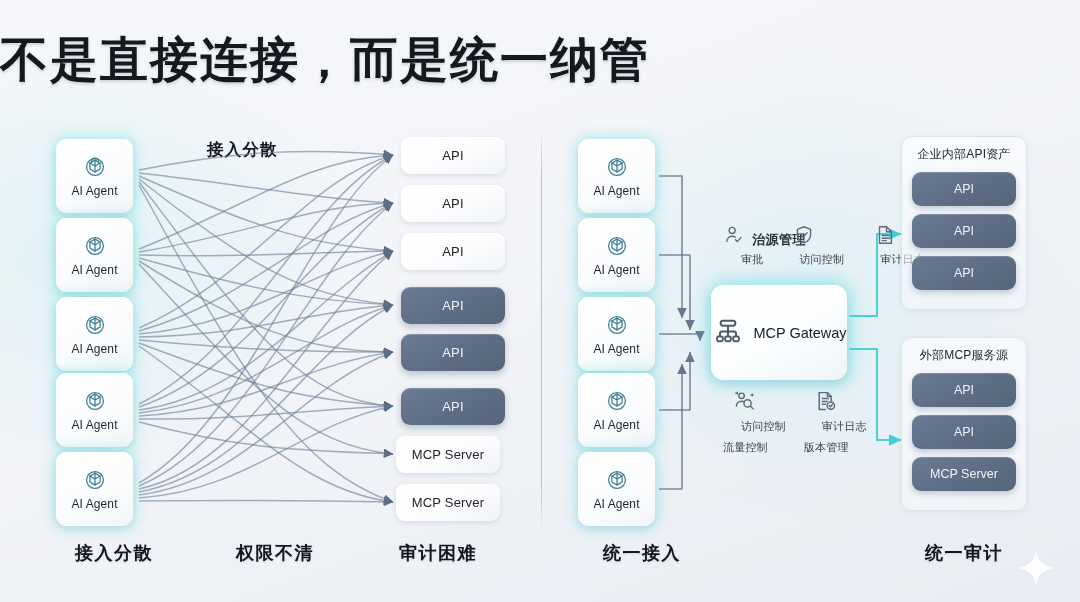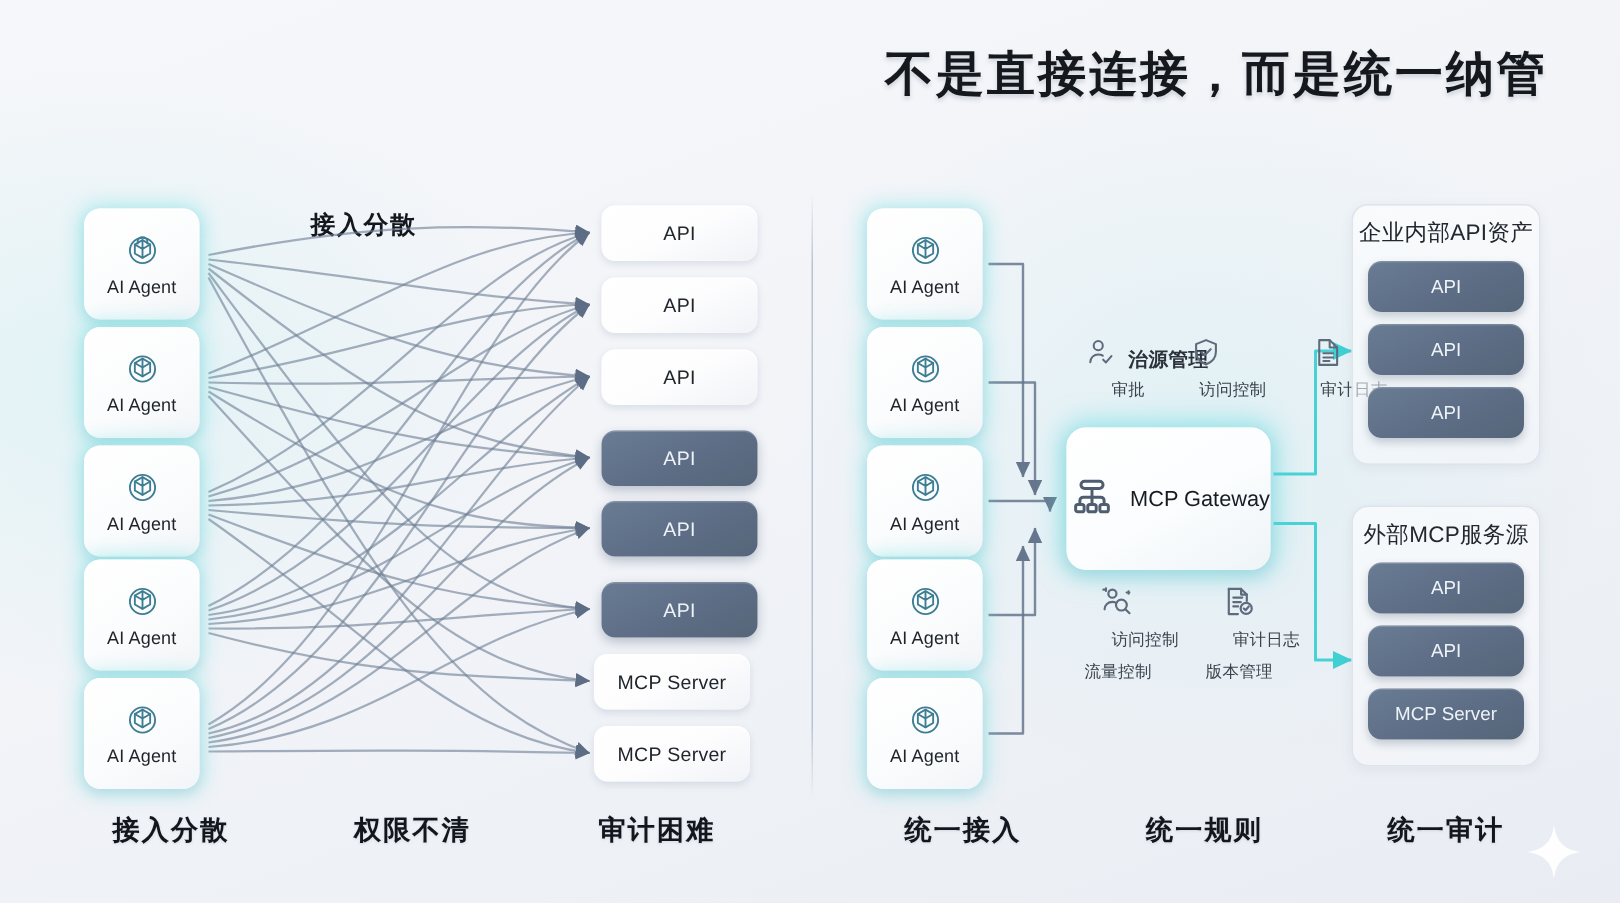--- a/index.html
+++ b/index.html
@@ -13,22 +13,22 @@
     width: 1080px; height: 602px;
     background:
       radial-gradient(ellipse 420px 300px at 6% 42%, rgba(196,238,240,0.38) 0%, rgba(196,238,240,0) 70%),
       radial-gradient(ellipse 380px 320px at 74% 48%, rgba(190,236,240,0.30) 0%, rgba(190,236,240,0) 72%),
       linear-gradient(160deg, #f6f7fa 0%, #f2f4f8 45%, #e9edf3 100%);
   }
 
   
   #title {
     position: absolute; left: 0; top: 28px; width: 1032px;
-    text-align: right;
-    font-size: 32px; font-weight: 700; letter-spacing: 2px;
+    text-align: left;
+    font-size: 48px; font-weight: 700; letter-spacing: 2px;
     color: #15181d;
     text-shadow: 0 2px 3px rgba(120,130,150,0.30);
   }
 
   
   #divider {
     position: absolute; left: 541px; top: 128px;
     width: 1px; height: 404px;
     background: linear-gradient(to bottom, rgba(170,182,198,0) 0%, rgba(168,180,196,0.75) 12%,
                 rgba(168,180,196,0.75) 88%, rgba(170,182,198,0) 100%);
@@ -94,21 +94,21 @@
 
   
   .panel {
     position: absolute; width: 126px;
     background: linear-gradient(160deg, rgba(255,255,255,0.62) 0%, rgba(246,248,251,0.5) 100%);
     border: 1px solid #dfe4ec;
     border-radius: 11px;
     box-shadow: 0 2px 7px rgba(110,126,150,0.10);
   }
   .panel .ptitle {
-    text-align: center; font-size: 15px; color: #222830; font-weight: 500;
+    text-align: center; font-size: 12px; color: #222830; font-weight: 500;
     margin-top: 9px; letter-spacing: .2px;
   }
   .panel .pitems { display: flex; flex-direction: column; align-items: center; gap: 8px; margin: 9px 0 11px; }
   .panel .pitem {
     width: 104px; height: 34px; border-radius: 9px;
     background: linear-gradient(155deg,#6a7c93 0%,#5c6d85 55%,#566679 100%);
     color: #eef3f8; font-size: 12.5px;
     display: flex; align-items: center; justify-content: center;
     box-shadow: 0 3px 6px rgba(72,88,112,0.28), inset 0 1px 0 rgba(255,255,255,0.16);
   }
@@ -382,20 +382,19 @@
       <div class="pitem">API</div>
       <div class="pitem">MCP Server</div>
     </div>
   </div>
 
   <div class="botlabel" style="left:44px;  width:140px">接入分散</div>
   <div class="botlabel" style="left:205px; width:140px">权限不清</div>
   <div class="botlabel" style="left:572px; width:140px">统一接入</div>
 
   <div class="botlabel" style="left:368px; width:140px">审计困难</div>
-  <div class="botlabel" style="left:733px; width:140px">统一规则</div>
   <div class="botlabel" style="left:894px; width:140px">统一审计</div>
 
   <svg id="sparkle" width="40" height="40" viewBox="0 0 40 40">
     <path d="M20 2 C21.6 13.4 26.6 18.4 38 20 C26.6 21.6 21.6 26.6 20 38 C18.4 26.6 13.4 21.6 2 20 C13.4 18.4 18.4 13.4 20 2 Z" fill="#ffffff" fill-opacity="0.92"></path>
   </svg>
 
 </div>
 
 </body></html>

